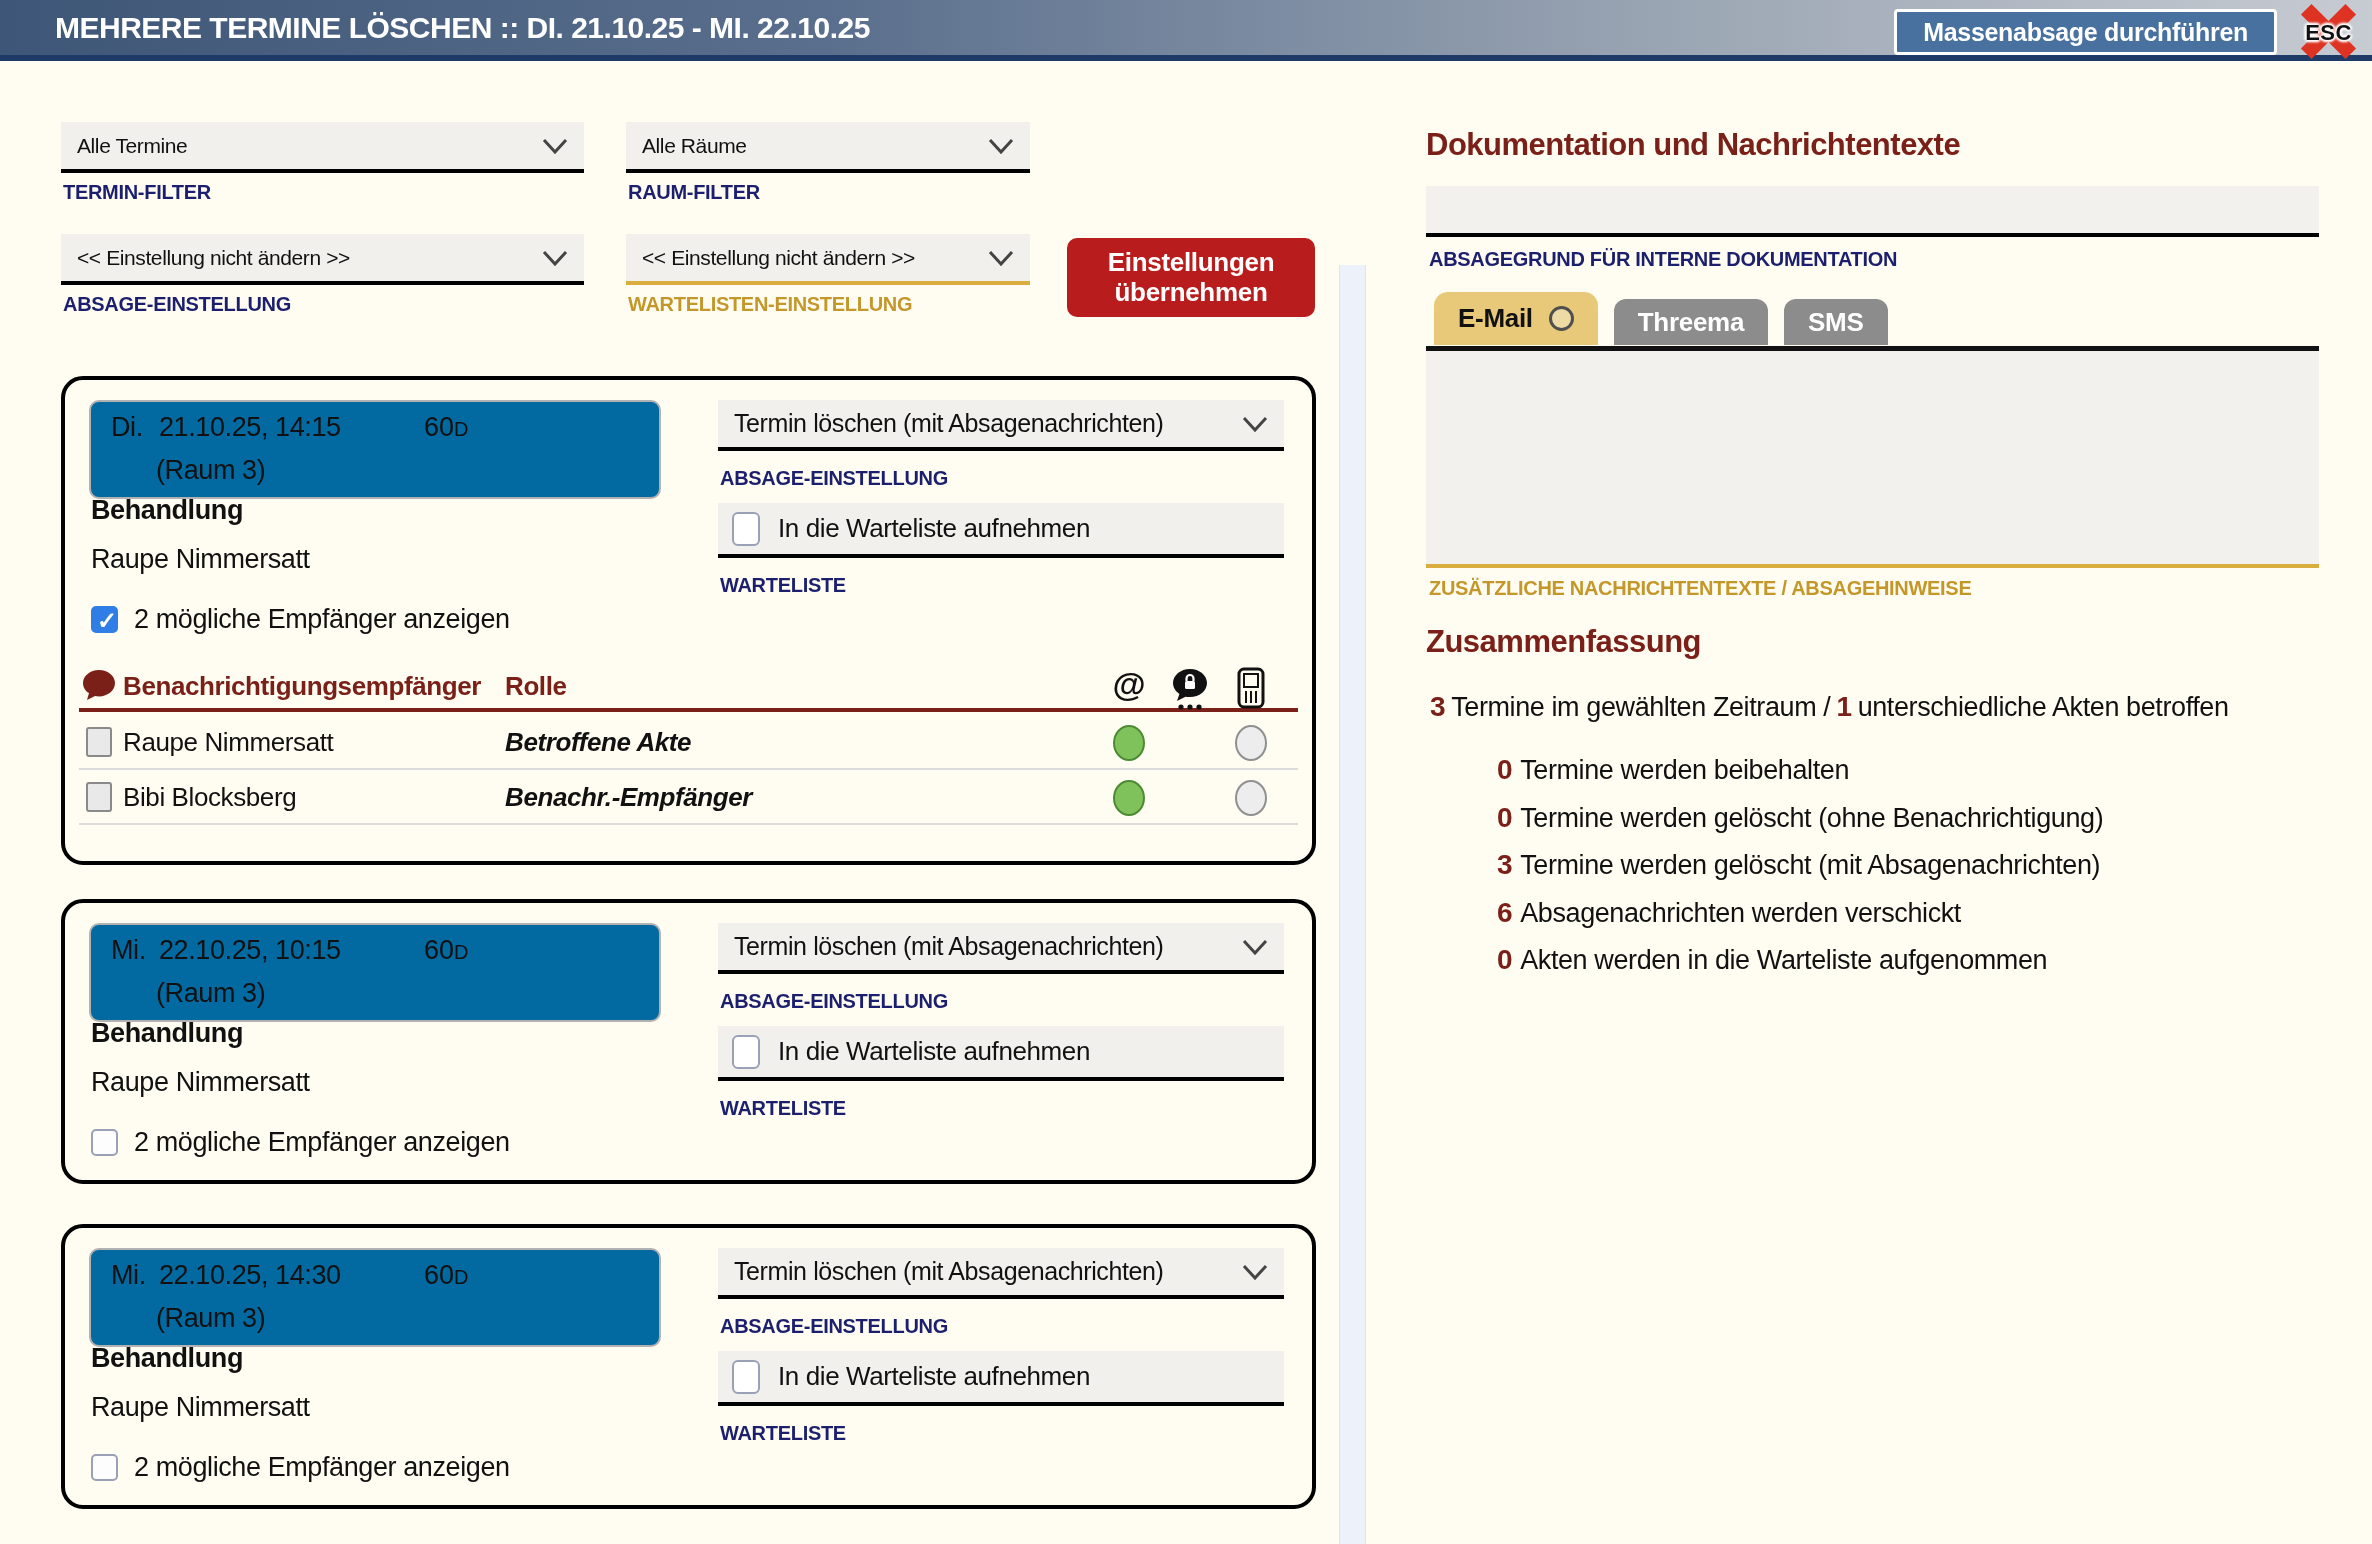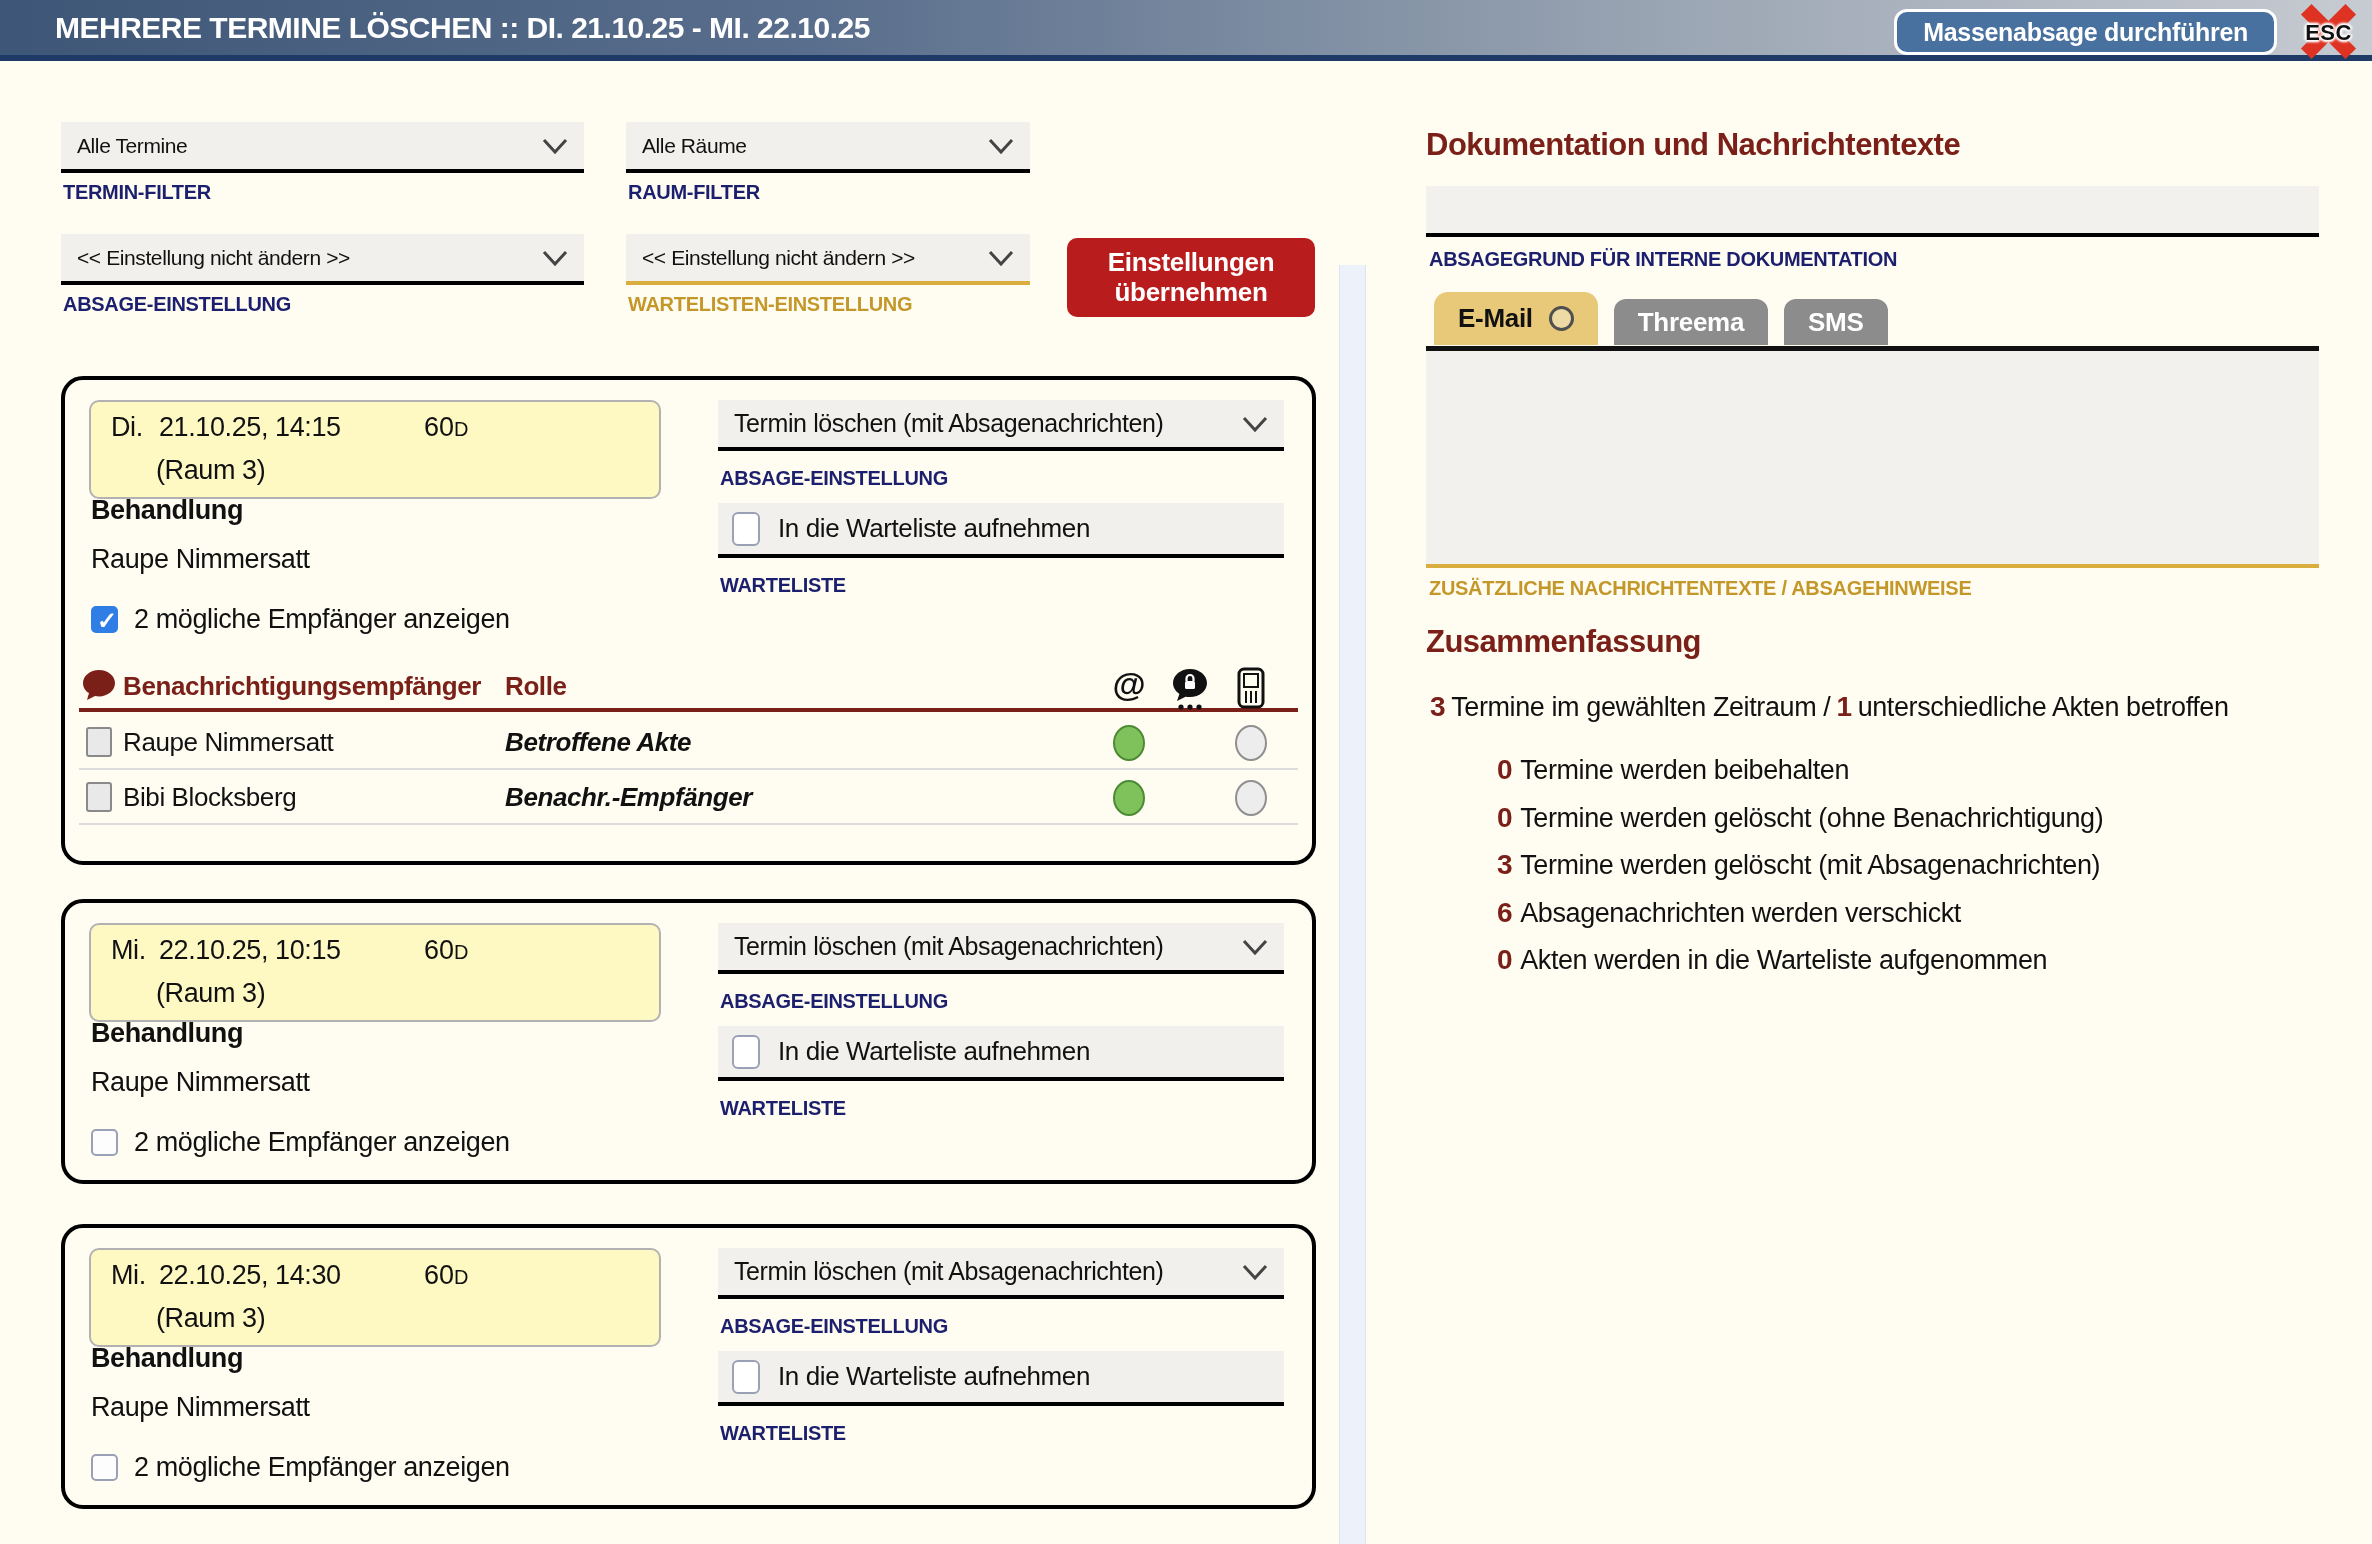--- a/index.html
+++ b/index.html
@@ -17,21 +17,21 @@
     background:linear-gradient(to right,#3e5677 0%,#5a6f8d 35%,#9aa5b3 70%,#c7cbd2 100%);
     border-bottom:6px solid #1e3a66;
     display:flex; align-items:center;padding-left:31px;
   }
   .topbar h1 {
     margin-left:24px; color:#fff; font-size:30px; font-weight:bold;
     letter-spacing:-0.5px; white-space:nowrap;
   }
   .mass-btn {
     position:absolute; right:95px; top:9px; height:46px;
-    background:#48719f; border:3px solid #fff; border-radius:13px;
+    background:#48719f; border:3px solid #fff; border-radius:4px;
     color:#fff; font-size:25px; font-weight:bold; letter-spacing:-0.3px;
     padding:0 26px; cursor:pointer; font-family:inherit;
   }
   .esc {
     position:absolute; right:14px; top:3px; width:59px; height:57px; cursor:pointer;
   }
   .esc .bar { position:absolute; left:-2px; top:21px; width:63px; height:15px; background:#de3322; }
   .esc .bar.a { transform:rotate(45deg); }
   .esc .bar.b { transform:rotate(-45deg); }
   .esc .esc-label {
@@ -59,21 +59,21 @@
     cursor:pointer; font-family:inherit;
   }
   
   .card {
     position:absolute; left:61px; width:1255px;
     border:4px solid #000; border-radius:22px; background:transparent;
   }
   .card .inner { position:relative; width:100%; height:100%; }
   .datebox {
     position:absolute; left:24px; top:20px; width:572px; height:99px;
-    background:#fef9c3; border:2px solid #b2b2b2; border-radius:10px;
+    background:#0369a1; border:2px solid #b2b2b2; border-radius:10px;
   }
   .datebox .l1 { position:absolute; left:20px; top:10px; font-size:27px; letter-spacing:-0.4px; }
   .datebox .day { display:inline-block; width:48px; }
   .datebox .dur { position:absolute; left:333px; top:10px; font-size:27px; }
   .datebox .dur small { font-size:20px; }
   .datebox .l2 { position:absolute; left:65px; top:53px; font-size:27px; letter-spacing:-0.4px; }
   .ctype   { position:absolute; left:26px; top:115px; font-size:27px; font-weight:bold; letter-spacing:-0.4px; }
   .cpatient{ position:absolute; left:26px; top:164px; font-size:27px; letter-spacing:-0.4px; }
   .toggle  { position:absolute; left:26px; top:224px; display:flex; align-items:center; cursor:pointer; }
   .cb {

